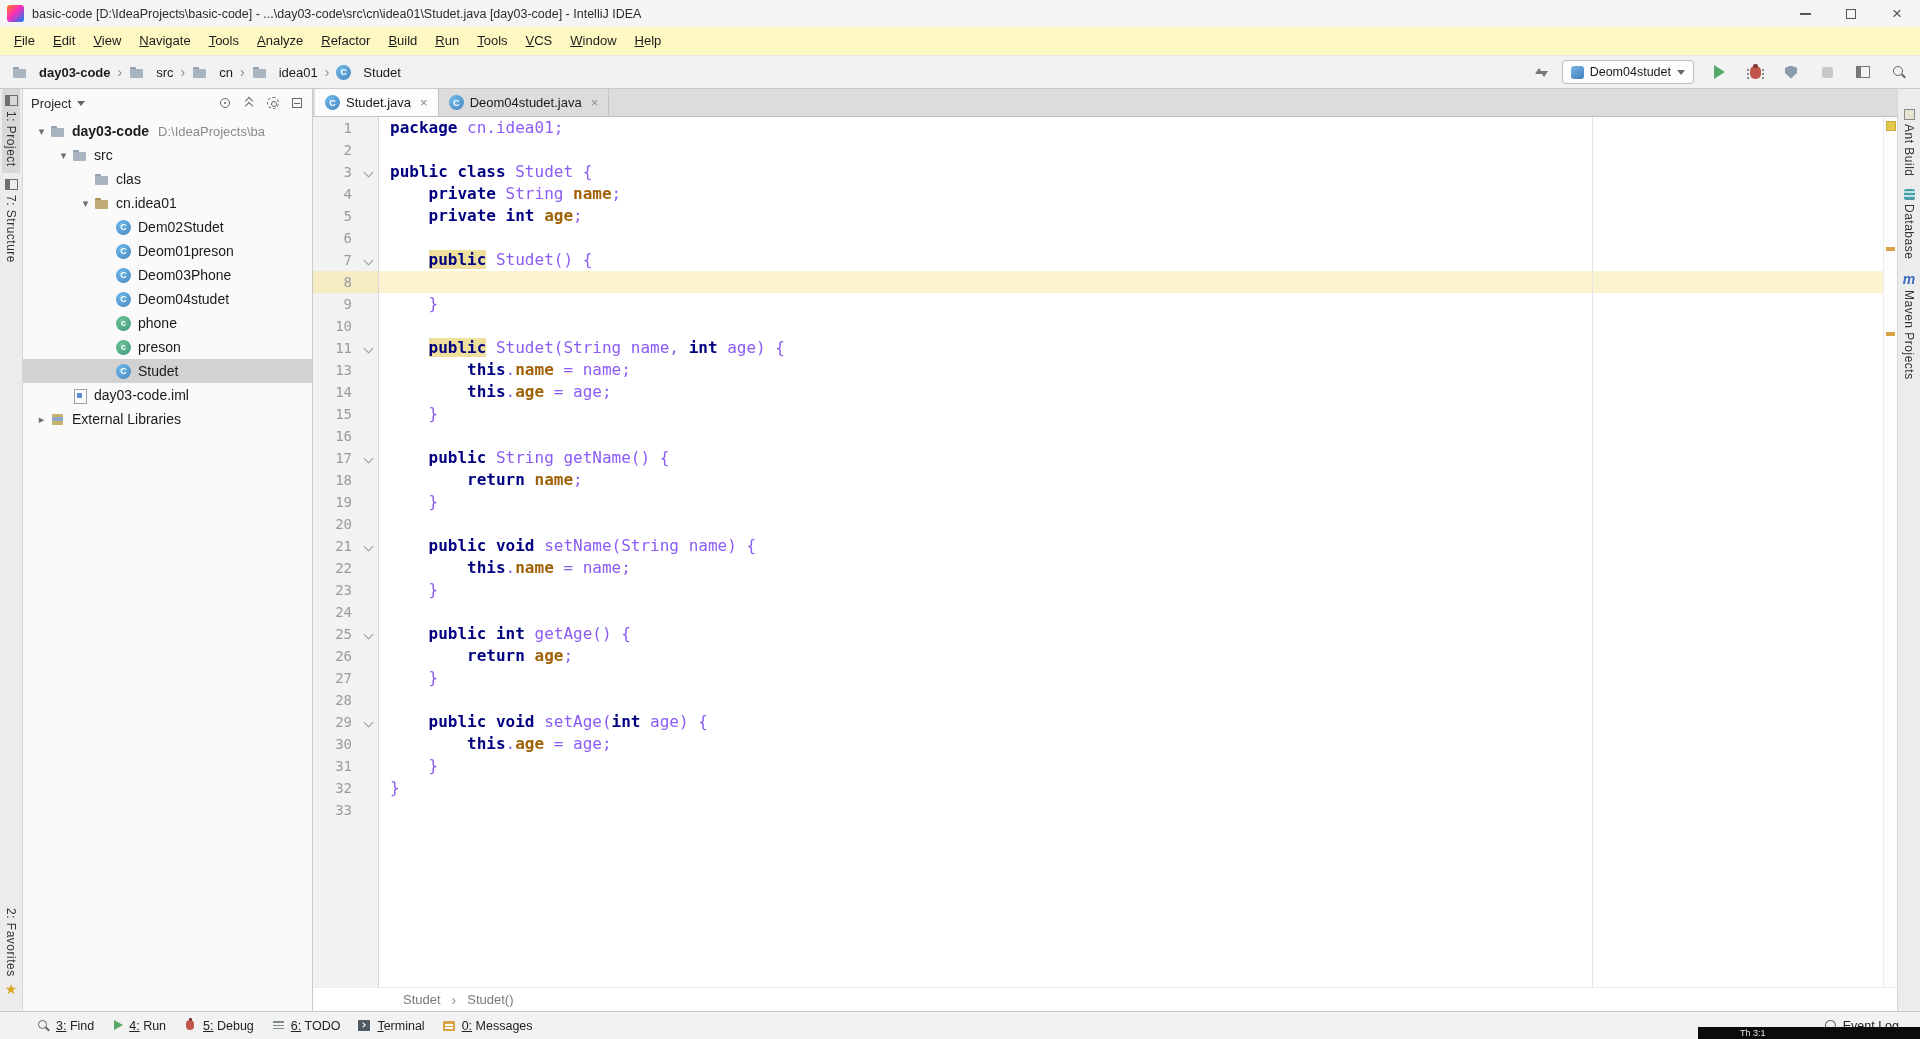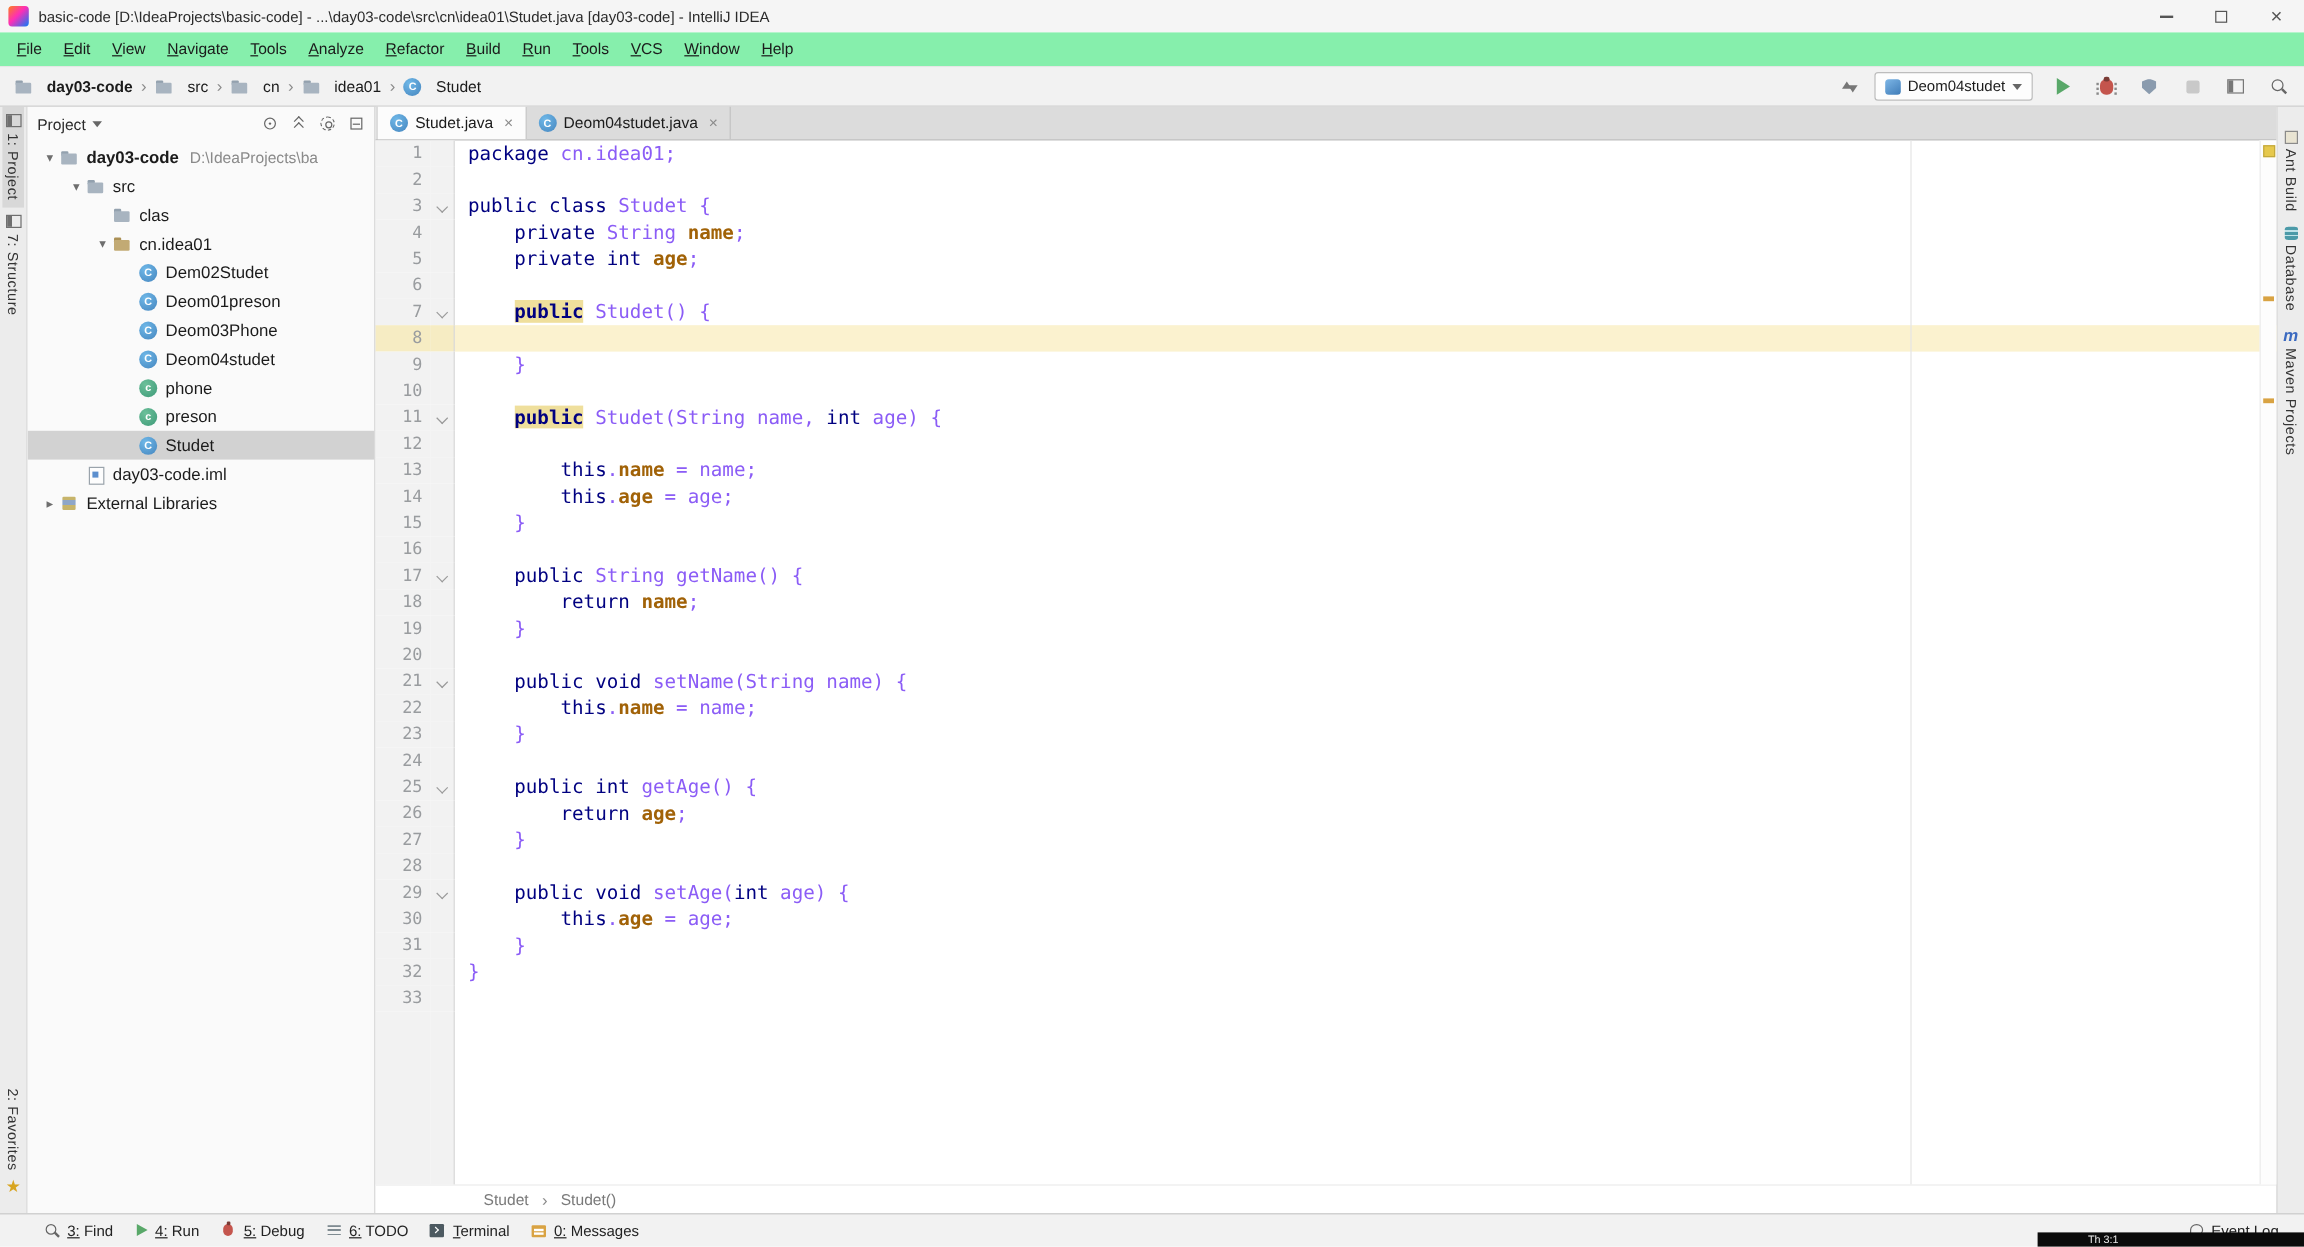--- a/index.html
+++ b/index.html
@@ -12,21 +12,21 @@
   .app-icon { width:17px; height:17px; border-radius:3px; margin-right:8px;
               background:linear-gradient(135deg,#fc801d 0%,#fe2eb6 45%,#087cfa 100%); }
   .title-text { font-size:12.5px; color:#2b2b2b; white-space:nowrap; }
   .win-controls { margin-left:auto; display:flex; height:100%; }
   .win-btn { width:46px; display:flex; align-items:center; justify-content:center; }
   .glyph-min { width:11px; height:2px; background:#555; }
   .glyph-max { width:10px; height:10px; border:1.4px solid #555; }
   .glyph-close { font-size:17px; line-height:1; color:#555; }
 
   
-  .menubar { flex:0 0 29px; background:#86efac; display:flex; align-items:center; padding-left:5px; border-bottom:1px solid #e6e6e6; }
+  .menubar { flex:0 0 29px; background:#fef9c3; display:flex; align-items:center; padding-left:5px; border-bottom:1px solid #e6e6e6; }
   .menu-item { display:inline-block; padding:0 9px; line-height:28px; font-size:13px; }
   .menu-item::first-letter { text-decoration:underline; }
 
   
   .navbar { flex:0 0 33px; background:#f2f2f2; border-bottom:1px solid #c9c9c9; display:flex; align-items:center; padding:0 10px 0 8px; }
   .crumbs { display:flex; align-items:center; }
   .crumb { display:inline-flex; align-items:center; gap:5px; padding:2px 4px; }
   .crumb-label { font-size:13px; }
   .crumb.bold .crumb-label { font-weight:bold; }
   .crumb-sep { color:#8a8a8a; margin:0 3px; font-size:14px; }
@@ -115,21 +115,21 @@
   .code-scroll { position:absolute; inset:0; display:flex; flex-direction:column; }
   .margin-guide { position:absolute; left:1279px; top:0; bottom:0; width:1px; background:#e4e4e4; }
   .code-row { display:flex; flex:0 0 22px; height:22px; line-height:22px; }
   .code-row.filler { flex:1 1 auto; height:auto; }
   .gutter-num { flex:0 0 46px; text-align:right; padding-right:7px; color:#999c9f; background:#f2f2f2; font-size:14px; }
   .gutter-fold { flex:0 0 20px; background:#f2f2f2; border-right:1px solid #d9d9d9; position:relative; }
   .gutter-fold.has-fold::after { content:""; position:absolute; left:6px; top:8px; width:6px; height:6px; border-right:1.5px solid #9a9a9a; border-bottom:1.5px solid #9a9a9a; transform:rotate(45deg); }
   .code-text { flex:1; white-space:pre; padding-left:11px; color:#000; }
   .caret-line .gutter-num, .caret-line .gutter-fold { background:#f6ecc3; }
   .caret-line .code-text { background:#fbf2cf; }
-  .tok-kw { color:#000080; font-weight:normal;text-align:center; }
+  .tok-kw { color:#000080; font-weight:bold;text-align:center; }
   .tok-pl { color:#8b5cf6; }
   .tok-fd { color:#a16207; font-weight:bold; }
   .tok-hl { color:#000080; font-weight:bold; background:#efdf9c; }
 
   .scroll-col { position:absolute; top:0; right:0; bottom:0; width:14px; background:#fdfdfd; border-left:1px solid #ececec; }
   .inspect-square { position:absolute; top:4px; left:2px; width:10px; height:10px; background:#e6c84c; border:1px solid #c3a93c; }
   .stripe-mark { position:absolute; right:2px; width:9px; height:4px; background:#d9a343; }
   .mark1 { top:130px; } .mark2 { top:215px; }
 
   .editor-crumb { flex:0 0 24px; background:#ffffff; border-top:1px solid #ececec; display:flex; align-items:center; gap:8px; padding-left:90px; font-size:13px; color:#7a7a7a; }
@@ -425,25 +425,20 @@
               <span class="gutter-num">10</span>
               <span class="gutter-fold"></span>
               <span class="code-text"></span>
             </div>
             <div class="code-row">
               <span class="gutter-num">11</span>
               <span class="gutter-fold has-fold"></span>
               <span class="code-text"><span class="tok-pl">    </span><span class="tok-hl">public</span><span class="tok-pl"> Studet(String name, </span><span class="tok-kw">int</span><span class="tok-pl"> age) {</span></span>
             </div>
             <div class="code-row">
-              <span class="gutter-num">12</span>
-              <span class="gutter-fold"></span>
-              <span class="code-text"></span>
-            </div>
-            <div class="code-row">
               <span class="gutter-num">13</span>
               <span class="gutter-fold"></span>
               <span class="code-text"><span class="tok-pl">        </span><span class="tok-kw">this</span><span class="tok-pl">.</span><span class="tok-fd">name</span><span class="tok-pl"> = name;</span></span>
             </div>
             <div class="code-row">
               <span class="gutter-num">14</span>
               <span class="gutter-fold"></span>
               <span class="code-text"><span class="tok-pl">        </span><span class="tok-kw">this</span><span class="tok-pl">.</span><span class="tok-fd">age</span><span class="tok-pl"> = age;</span></span>
             </div>
             <div class="code-row">

